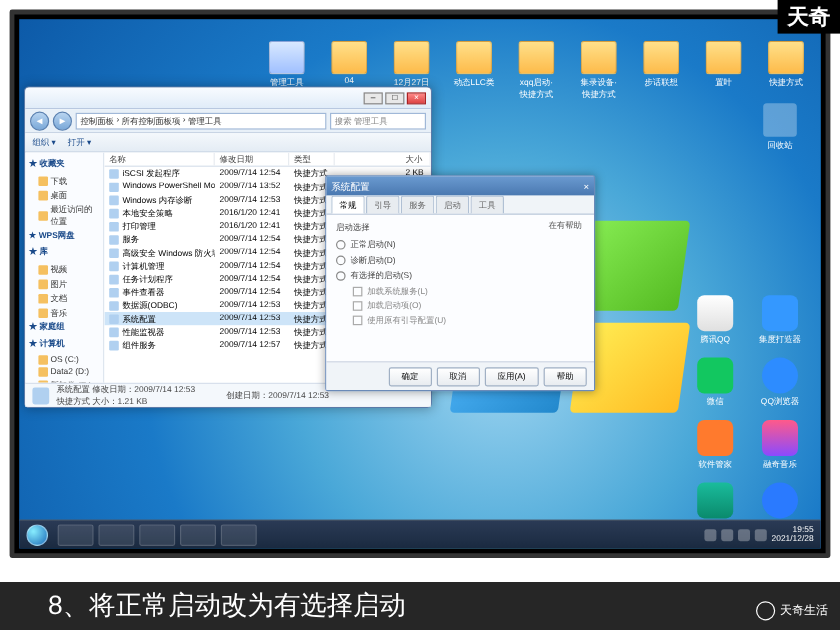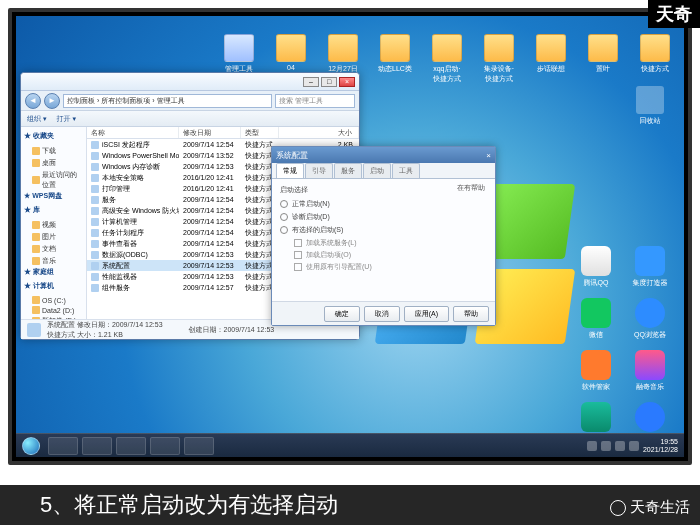--- a/index.html
+++ b/index.html
@@ -1,21 +1,21 @@
 <!DOCTYPE html>
 <html><head>
 <meta charset="utf-8">
 <style>
 * { margin: 0; padding: 0; box-sizing: border-box; font-family: "Microsoft YaHei", sans-serif; }
 body { width: 700px; height: 525px; overflow: hidden; position: relative; background: #1a1a1a; }
 .monitor-frame { position: absolute; top: 0; left: 0; width: 700px; height: 525px; background: #fff; }
 .monitor-bezel { position: absolute; top: 8px; left: 8px; right: 8px; bottom: 60px; background: #000; border: 4px solid #333; border-radius: 2px; }
 .watermark-top { position: absolute; top: 0; right: 0; background: #000; color: #fff; font-size: 18px; font-weight: bold; padding: 2px 8px; z-index: 100; }
 .caption-bar { position: absolute; bottom: 0; left: 0; right: 0; height: 40px; background: rgba(0,0,0,0.85); color: #fff; font-size: 22px; display: flex; align-items: center; padding: 0 40px; z-index: 101; }
-.watermark-bottom { position: absolute; bottom: 8px; right: 10px; color: #fff; font-size: 15px; z-index: 102; display: flex; align-items: center; gap: 4px; }
+.watermark-bottom { position: absolute; bottom: 8px; right: 10px; color: #fff; font-size: 10px; z-index: 102; display: flex; align-items: center; gap: 4px; }
 .watermark-bottom::before { content: ""; width: 14px; height: 14px; border: 1.5px solid #fff; border-radius: 50%; display: inline-block; }
 
 .desktop { position: absolute; inset: 4px; background: radial-gradient(circle at 60% 65%, #9dd4f0 0%, #4aa8d8 35%, #1a7ac8 60%, #0d5aa8 100%); overflow: hidden; }
 .win-logo { position: absolute; right: 14%; top: 38%; width: 210px; height: 170px; }
 .win-logo .pane { position: absolute; width: 90px; height: 75px; border-radius: 4px; transform: skewX(-8deg); }
 .win-logo .r { background: linear-gradient(135deg, #f55, #d22); top: 0; left: 0; }
 .win-logo .g { background: linear-gradient(135deg, #8e5, #5b2); top: 0; left: 100px; }
 .win-logo .b { background: linear-gradient(135deg, #5bf, #28c); top: 85px; left: 0; }
 .win-logo .y { background: linear-gradient(135deg, #fe5, #fb2); top: 85px; left: 100px; }
 
@@ -389,15 +389,15 @@
           <div class="tray-ico"></div>
           <div class="clock">
             <div>19:55</div>
             <div>2021/12/28</div>
           </div>
         </div>
       </div>
 
     </div>
   </div>
-  <div class="caption-bar">5、将正常启动改为有选择启动</div>
+  <div class="caption-bar">8、将正常启动改为有选择启动</div>
   <div class="watermark-bottom">天奇生活</div>
 </div>
 
 </body></html>

